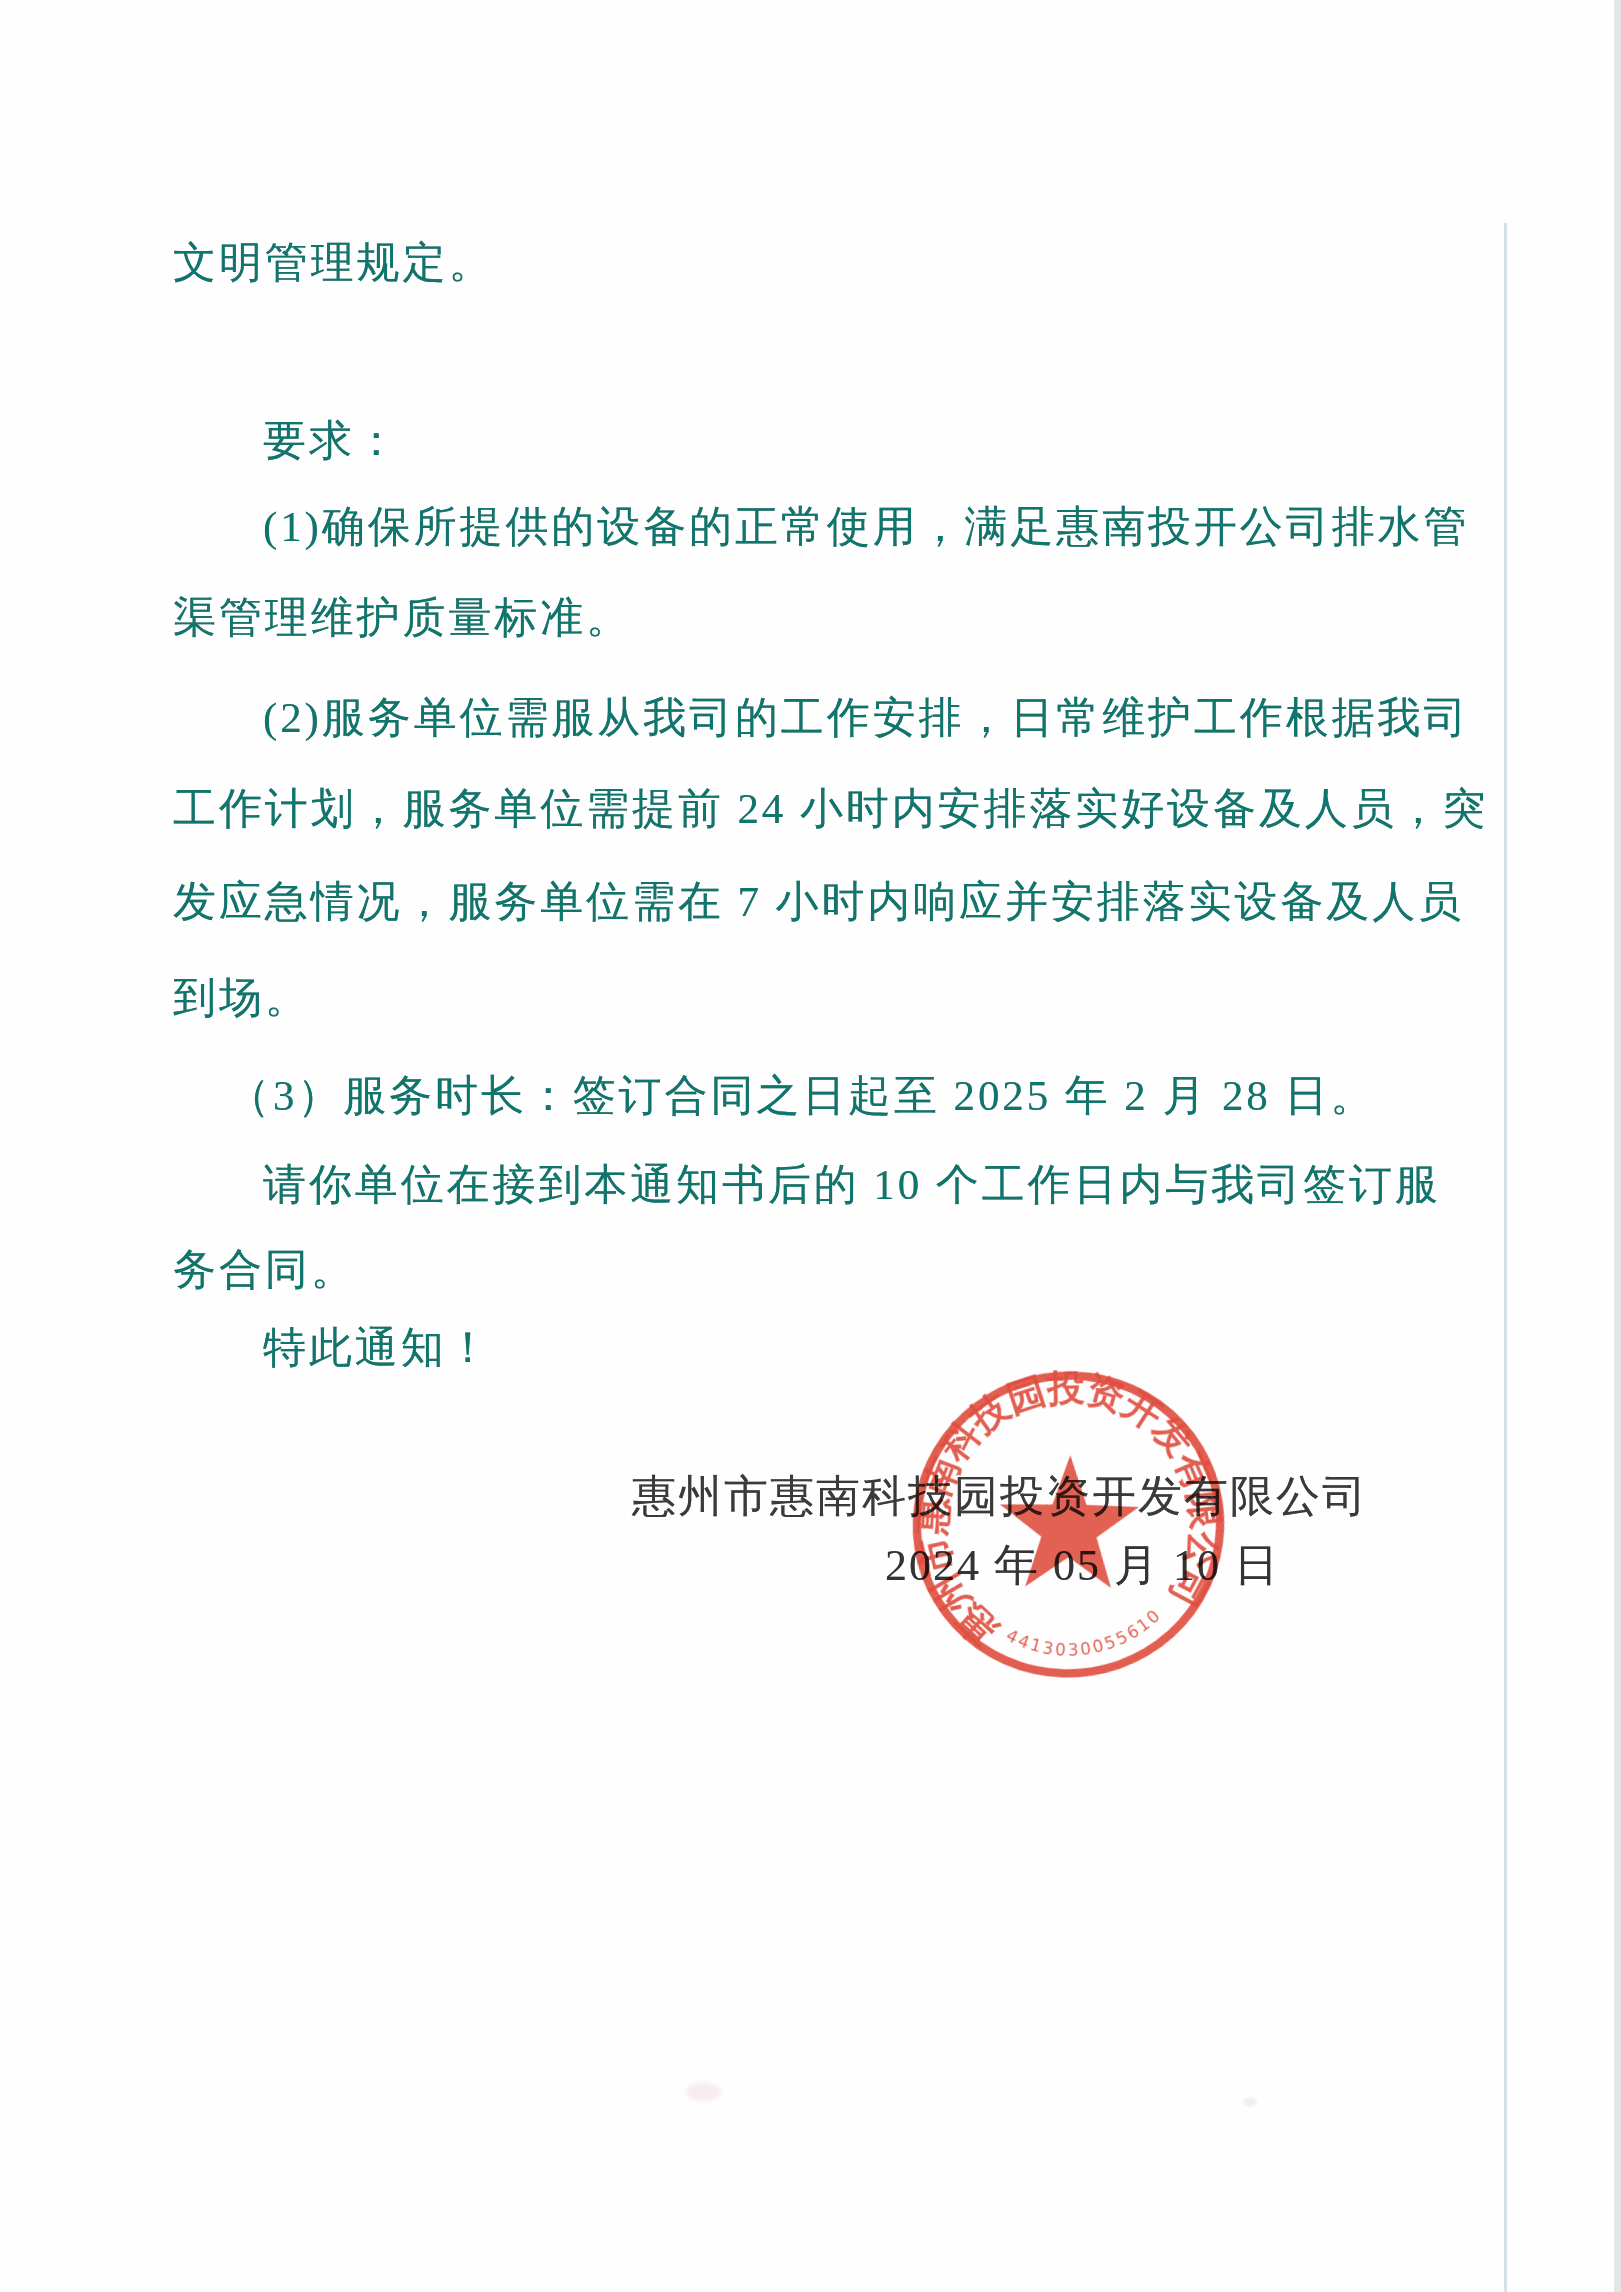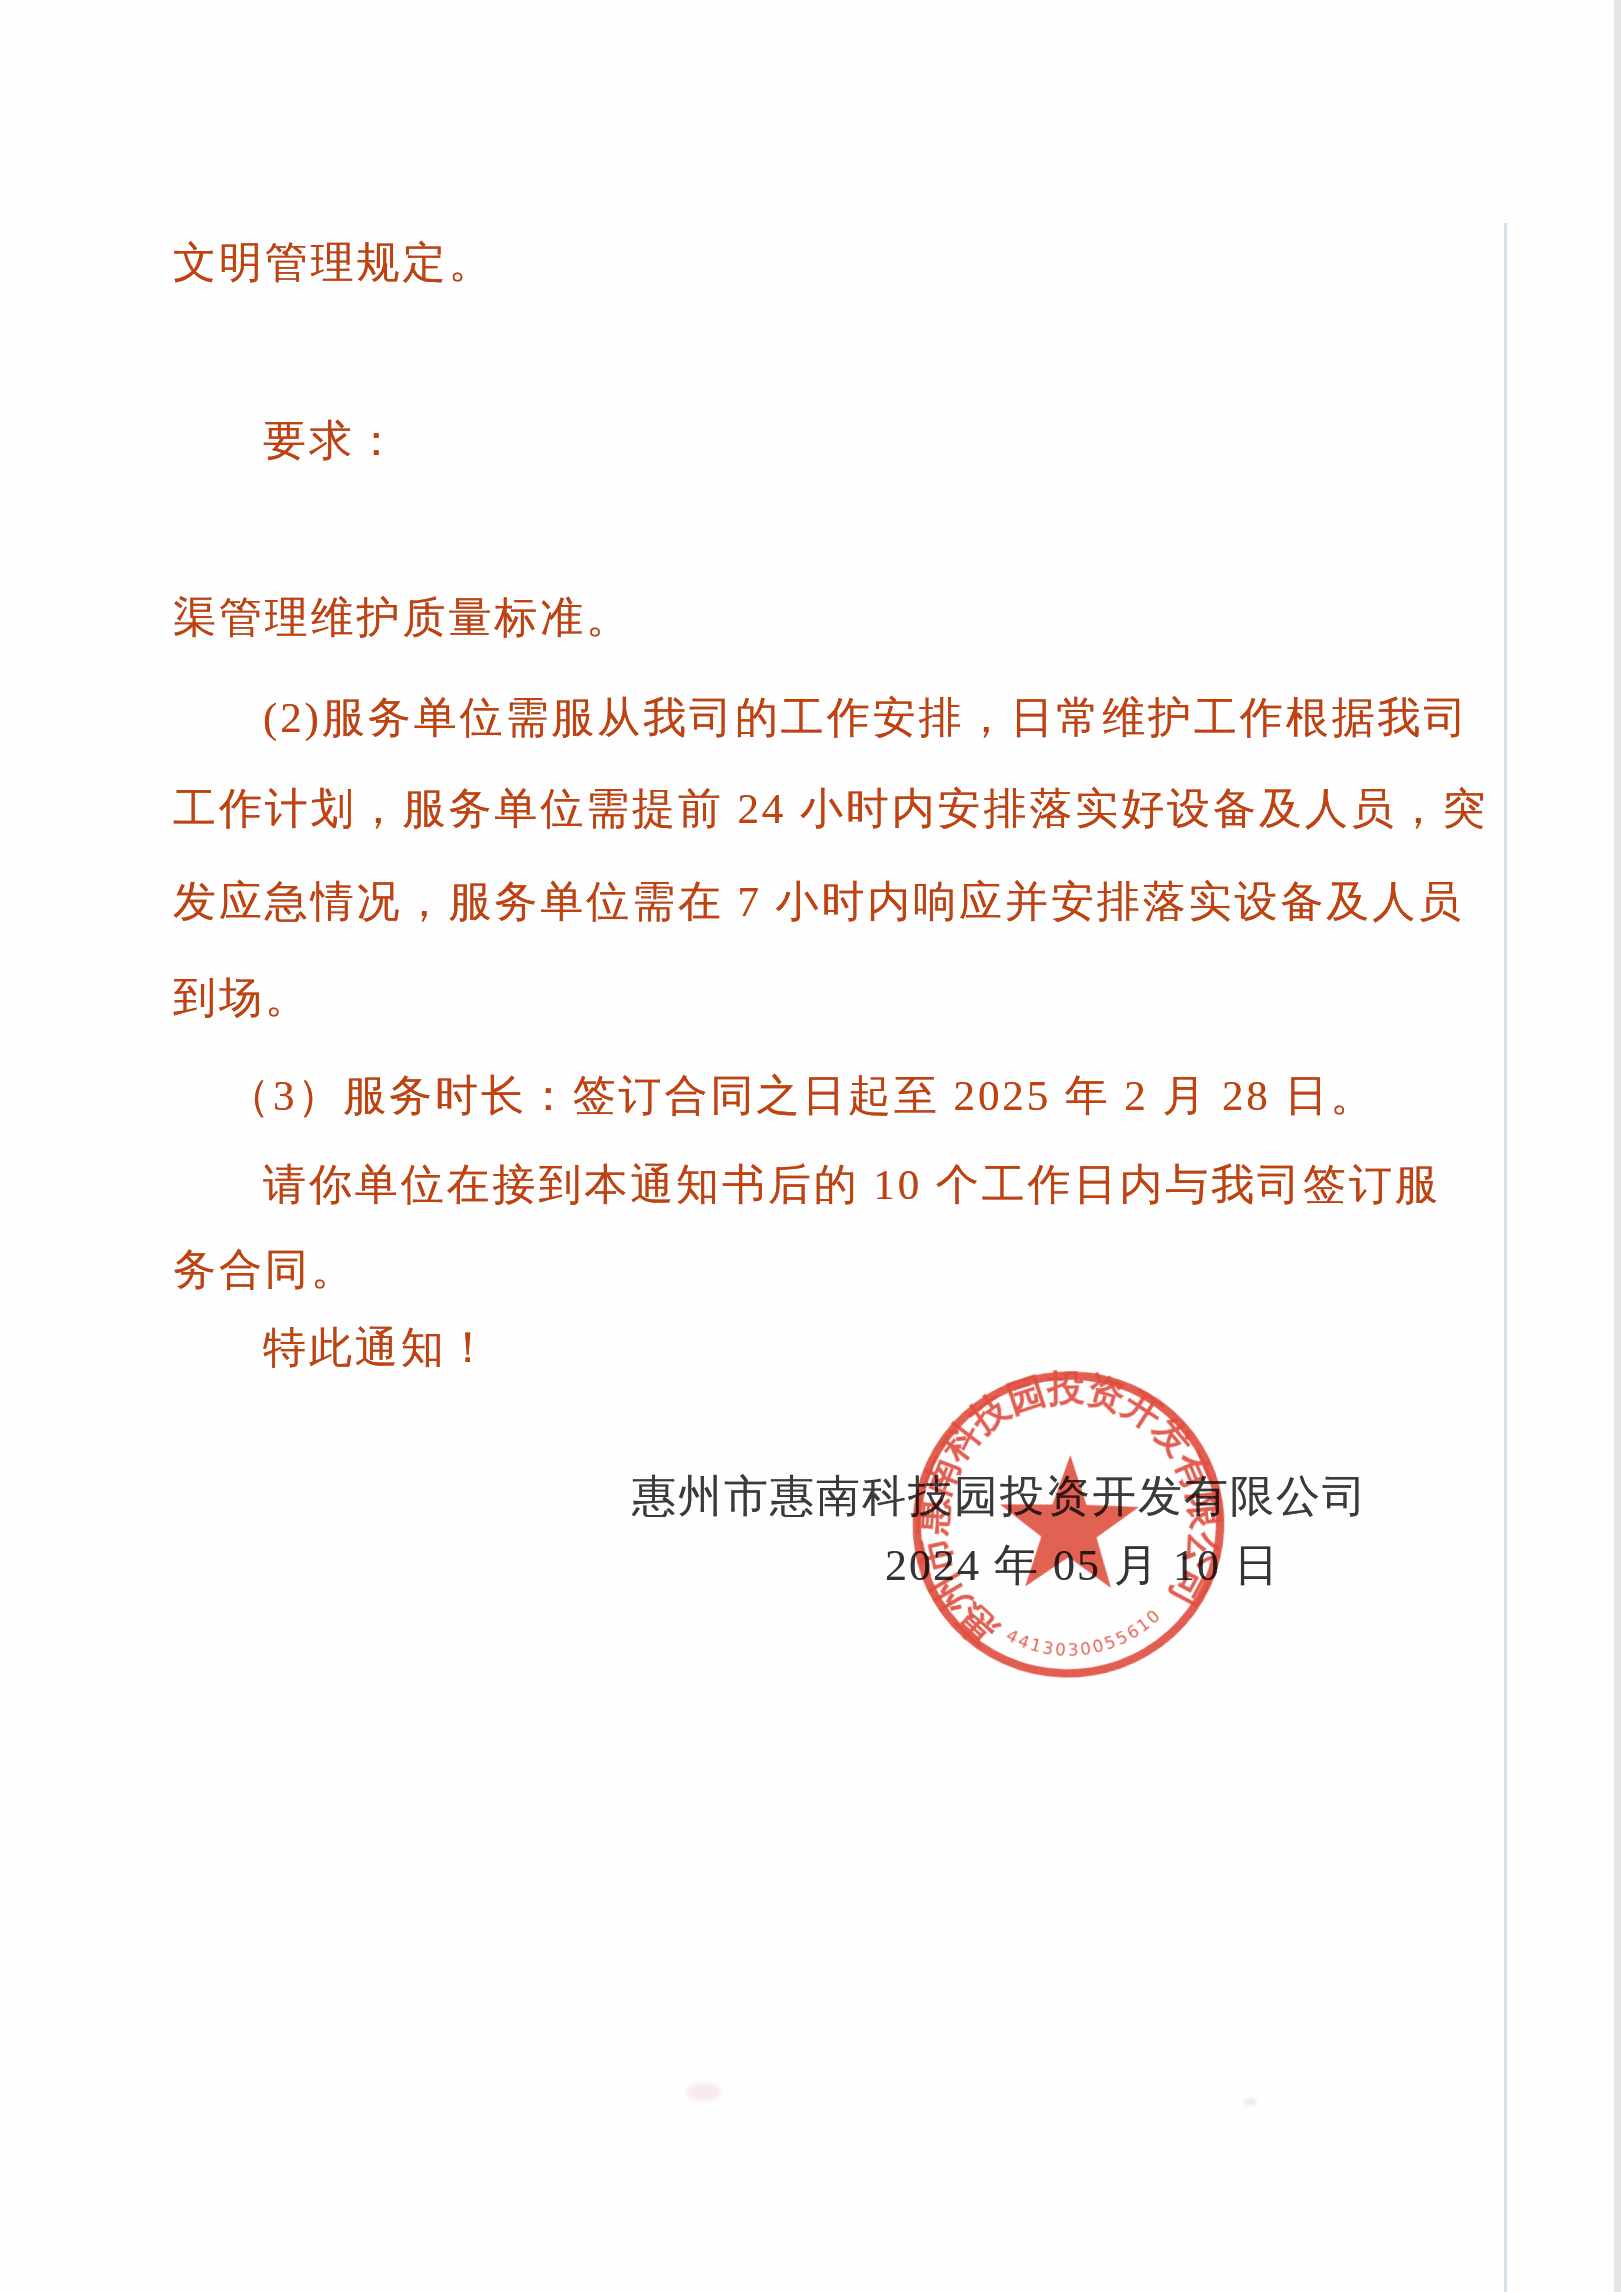--- a/index.html
+++ b/index.html
@@ -12,21 +12,21 @@
     font-family:"Liberation Serif","DejaVu Serif",serif;
     color:#2f2f2f;
   }
   
   .line{
     position:absolute;
     font-size:43px;
     line-height:49px;
     letter-spacing:2.9px;
     white-space:nowrap;
-    color:#c2410c;
+    color:#0f766e;
     text-shadow:0 0 0.6px rgba(60,60,60,.55);
   }
   .l0{top:238px;left:173px;}
   .l1{top:330px;left:263px;}
   .l2{top:416px;left:263px;}
   .l3{top:502px;left:263px;}
   .l4{top:593px;left:173px;}
   .l5{top:693px;left:263px;}
   .l6{top:784px;left:173px;}
   .l7{top:877px;left:173px;}
@@ -82,20 +82,21 @@
     filter:blur(1.5px);
   }
 </style>
 </head>
 <body>
 
 <div class="page">
 
   <div class="line l0">文明管理规定。</div>
   <div class="line l2">要求：</div>
+  <div class="line l3">(1)确保所提供的设备的正常使用，满足惠南投开公司排水管</div>
   <div class="line l4">渠管理维护质量标准。</div>
   <div class="line l5">(2)服务单位需服从我司的工作安排，日常维护工作根据我司</div>
   <div class="line l6">工作计划，服务单位需提前 24 小时内安排落实好设备及人员，突</div>
   <div class="line l7">发应急情况，服务单位需在 7 小时内响应并安排落实设备及人员</div>
   <div class="line l8">到场。</div>
   <div class="line l9">（3）服务时长：签订合同之日起至 2025 年 2 月 28 日。</div>
   <div class="line l10">请你单位在接到本通知书后的 10 个工作日内与我司签订服</div>
   <div class="line l11">务合同。</div>
   <div class="line l12">特此通知！</div>
 

